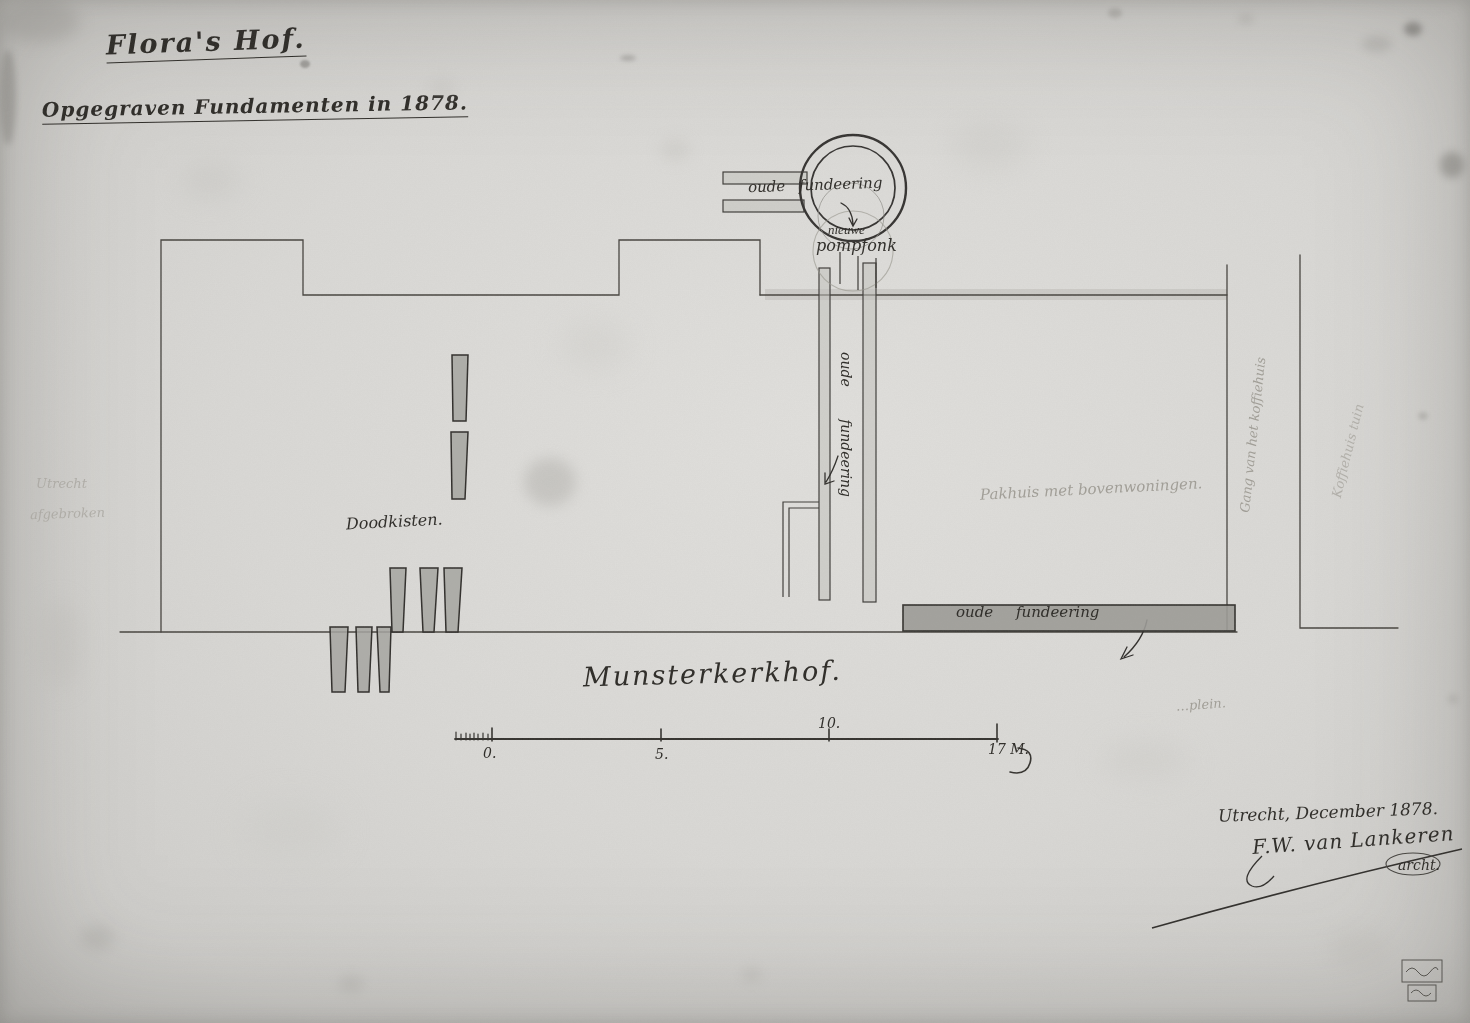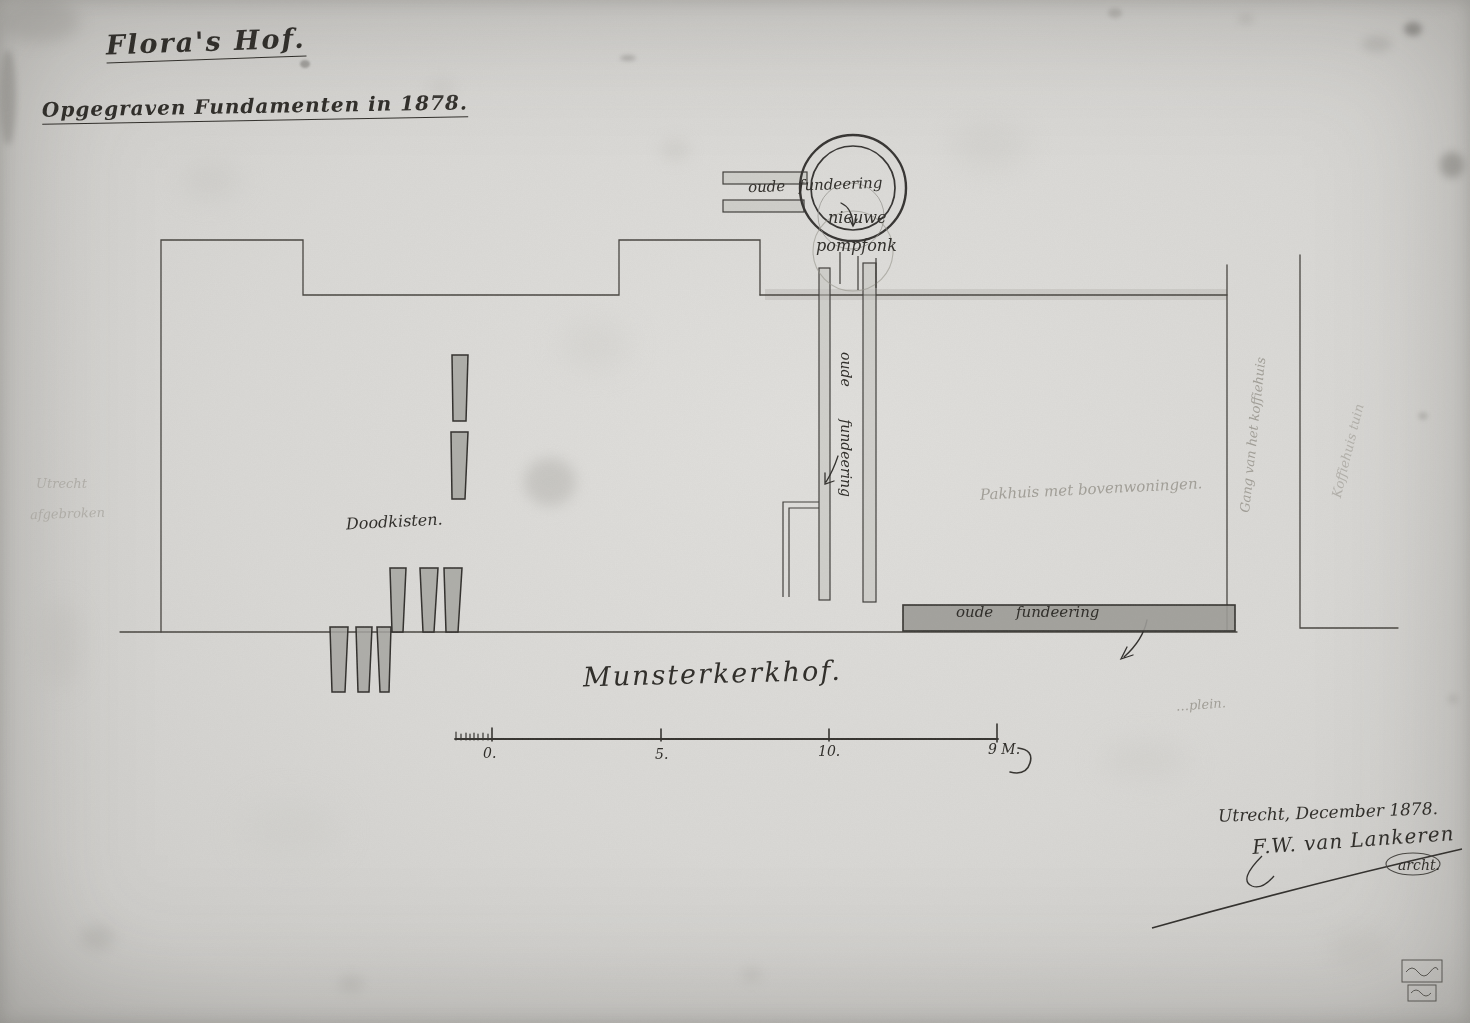--- a/index.html
+++ b/index.html
@@ -85,21 +85,21 @@
       <path d="M1406,972 q6,-8 12,0 t12,0 t8,-2"></path>
       <rect x="1408" y="985" width="28" height="16"></rect>
       <path d="M1411,993 q5,-6 10,0 t10,0"></path>
     </g>
   </svg>
 
   <div class="hw underlined" style="left:106px;top:28px;font-size:27px;font-weight:bold;transform:rotate(-2deg);letter-spacing:2px;">Flora's Hof.</div>
   <div class="hw underlined" style="left:42px;top:96px;font-size:20px;font-weight:bold;transform:rotate(-1deg);letter-spacing:1px;">Opgegraven Fundamenten in 1878.</div>
 
   <div class="hw" style="left:748px;top:178px;font-size:15px;transform:rotate(-2deg);word-spacing:9px;">oude fundeering</div>
-  <div class="hw" style="left:828px;top:210px;font-size:16px;">nieuwe</div>
+  <div class="hw" style="left:828px;top:223px;font-size:13px;font-family:Liberation Serif, serif;">nieuwe</div>
   <div class="hw" style="left:816px;top:238px;font-size:16px;">pompfonk</div>
 
   <div class="hw" style="left:853px;top:352px;font-size:14px;transform:rotate(90deg);transform-origin:0 0;word-spacing:28px;">oude fundeering</div>
 
   <div class="hw" style="left:346px;top:514px;font-size:16px;transform:rotate(-3deg);">Doodkisten.</div>
 
   <div class="hw pencil" style="left:980px;top:482px;font-size:15px;transform:rotate(-3deg);">Pakhuis met bovenwoningen.</div>
 
   <div class="hw pencil" style="left:1133px;top:428px;width:240px;text-align:center;font-size:13px;transform:rotate(-84deg);">Gang van het koffiehuis</div>
   <div class="hw pencil2" style="left:1243px;top:444px;width:210px;text-align:center;font-size:13px;transform:rotate(-76deg);">Koffiehuis tuin</div>
@@ -108,22 +108,22 @@
 
   <div class="hw" style="left:956px;top:605px;font-size:15px;word-spacing:18px;">oude fundeering</div>
 
   <div class="hw pencil" style="left:1176px;top:698px;font-size:13px;transform:rotate(-4deg);">…plein.</div>
 
   <div class="hw pencil2" style="left:36px;top:477px;font-size:13px;">Utrecht</div>
   <div class="hw pencil2" style="left:30px;top:507px;font-size:13px;transform:rotate(-2deg);">afgebroken</div>
 
   <div class="hw" style="left:483px;top:746px;font-size:14px;">0.</div>
   <div class="hw" style="left:655px;top:747px;font-size:14px;">5.</div>
-  <div class="hw" style="left:818px;top:744px;font-size:14px;">10.</div>
-  <div class="hw" style="left:988px;top:742px;font-size:14px;">9 M.</div>
+  <div class="hw" style="left:818px;top:716px;font-size:14px;">10.</div>
+  <div class="hw" style="left:988px;top:742px;font-size:14px;">17 M.</div>
 
   <div class="hw" style="left:1218px;top:804px;font-size:17px;transform:rotate(-2deg);">Utrecht, December 1878.</div>
   <div class="hw" style="left:1252px;top:830px;font-size:20px;transform:rotate(-4deg);letter-spacing:1px;">F.W. van Lankeren</div>
   <div class="hw" style="left:1398px;top:858px;font-size:14px;">archt.</div>
 
   <div class="stain" style="left: 0px; top: 50px; width: 16px; height: 95px; background: rgb(126, 124, 119); opacity: 0.45; filter: blur(3px);"></div>
     <div class="stain" style="left: 0px; top: 0px; width: 80px; height: 42px; background: rgb(141, 139, 134); opacity: 0.35; filter: blur(8px);"></div>
     <div class="stain" style="left: 300px; top: 60px; width: 10px; height: 8px; background: rgb(107, 105, 101); opacity: 0.5; filter: blur(1px);"></div>
     <div class="stain" style="left: 620px; top: 55px; width: 16px; height: 6px; background: rgb(123, 121, 117); opacity: 0.4; filter: blur(2px);"></div>
     <div class="stain" style="left: 1108px; top: 8px; width: 14px; height: 10px; background: rgb(138, 136, 131); opacity: 0.4; filter: blur(2px);"></div>

